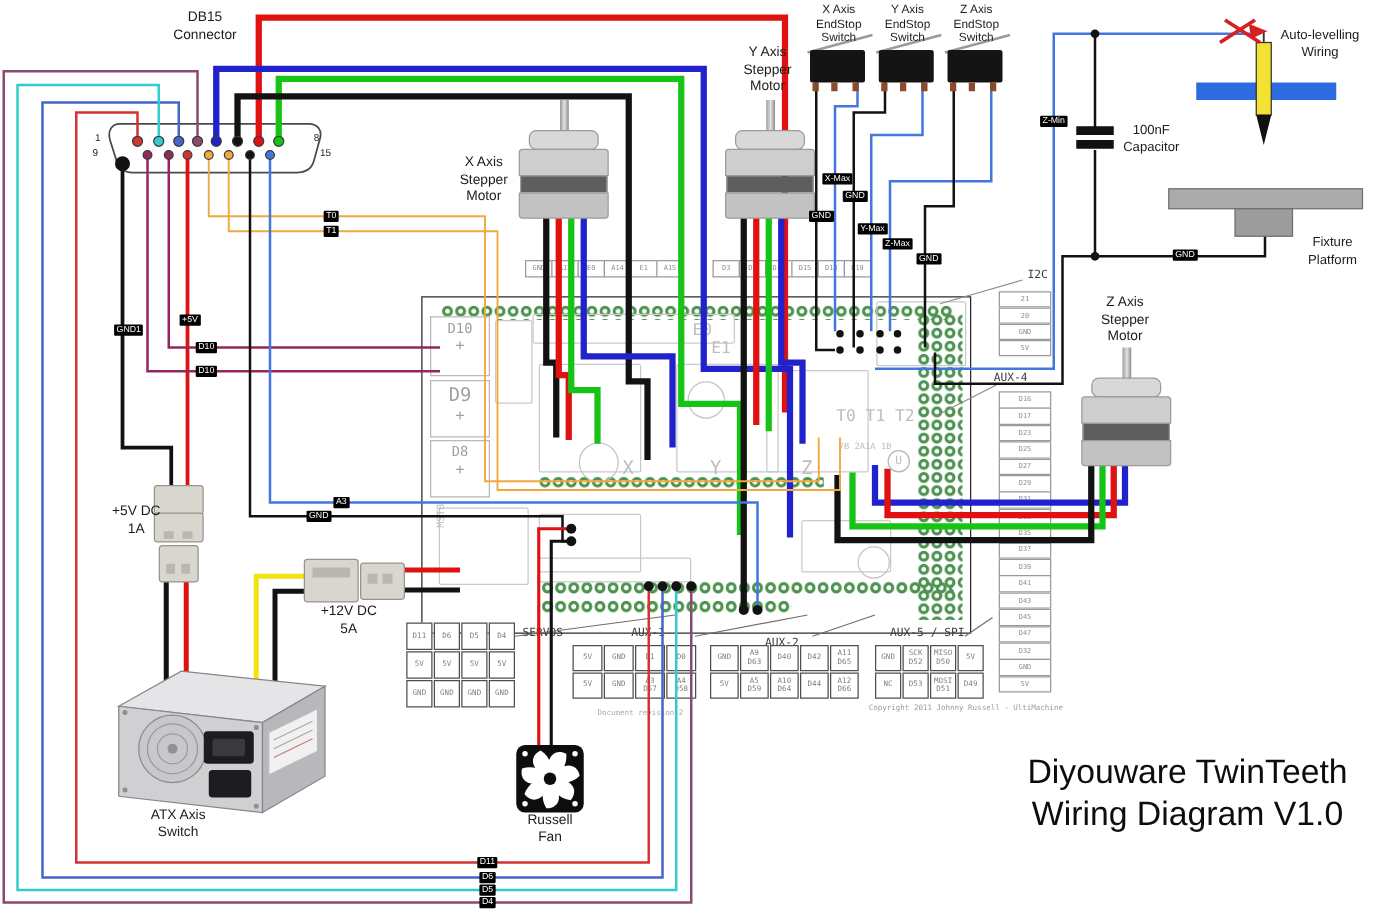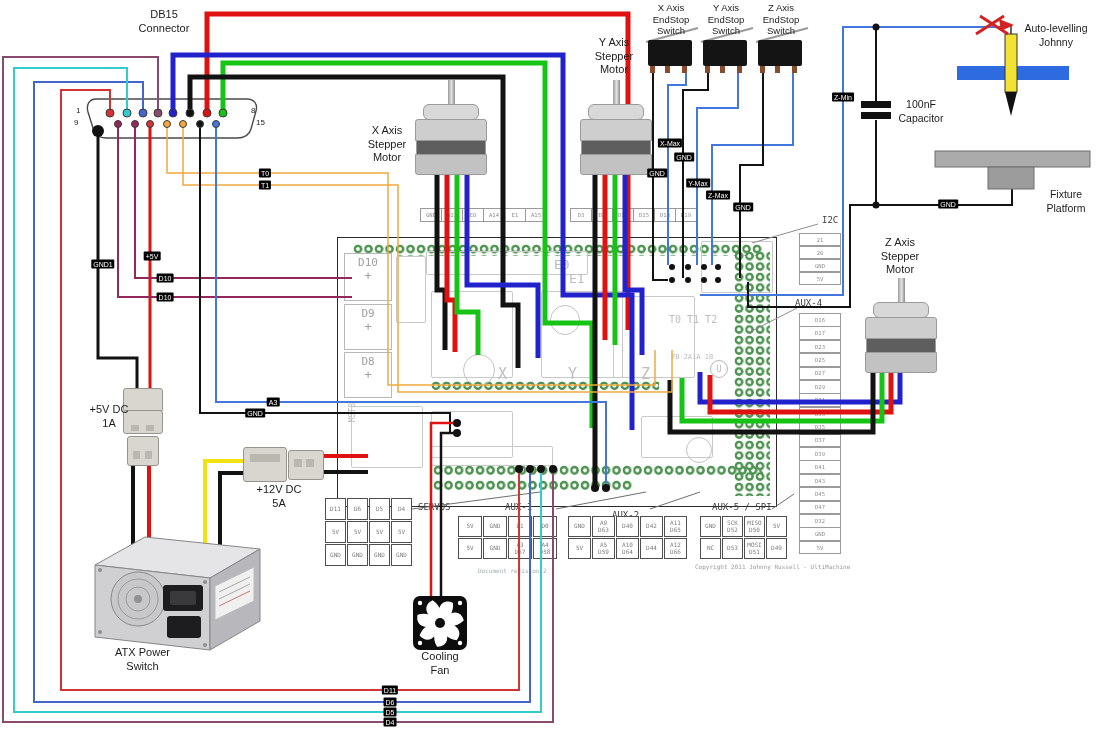--- a/index.html
+++ b/index.html
@@ -76,33 +76,33 @@
       <div class="ghost" style="left:363px;top:3px;width:70px;height:50px"></div>
       <div class="ghost" style="left:93px;top:208px;width:120px;height:18px"></div>
       <div class="gcirc" style="left:125px;top:116px;width:30px;height:30px"></div>
       <div class="gcirc" style="left:212px;top:67px;width:28px;height:28px"></div>
       <div class="gcirc" style="left:348px;top:199px;width:24px;height:24px"></div>
       <div class="dblock" style="left:6px;top:15px;width:46px;height:46px">
         <div style="font-size:11px;padding-top:2px">D10</div>
         <div style="font-size:12px">+</div>
       </div>
       <div class="dblock" style="left:6px;top:66px;width:46px;height:44px">
-        <div style="font-size:11px;padding-top:2px">D9</div>
+        <div style="font-size:15px;padding-top:2px">D9</div>
         <div style="font-size:12px">+</div>
       </div>
       <div class="dblock" style="left:6px;top:114px;width:46px;height:44px">
         <div style="font-size:11px;padding-top:2px">D8</div>
         <div style="font-size:12px">+</div>
       </div>
       <div class="silk" style="left:216px;top:19px;font-size:13px">E0</div>
       <div class="silk" style="left:231px;top:33px;font-size:13px">E1</div>
       <div class="silk" style="left:160px;top:127px;font-size:15px">X</div>
       <div class="silk" style="left:230px;top:127px;font-size:15px">Y</div>
       <div class="silk" style="left:303px;top:127px;font-size:15px">Z</div>
-      <div class="silk" style="left:331px;top:76px;font-size:10px">T0 T1 T2</div>
+      <div class="silk" style="left:331px;top:88px;font-size:13px">T0 T1 T2</div>
       <div class="silk" style="left:333px;top:115px;font-size:7px">7B 2A1A 1B</div>
       <div class="silk" style="left:10px;top:165px;font-size:8px;writing-mode:vertical-rl;transform:rotate(180deg)">MSTB</div>
       <div class="silk" style="left:372px;top:122px;width:16px;height:16px;border:1.5px solid #b8b8b8;border-radius:50%;text-align:center;line-height:16px;font-size:9px">U</div>
     </div>
 
     <div class="blabel" style="left:822px;top:215px">I2C</div>
     <div class="blabel" style="left:795px;top:298px">AUX-4</div>
     <div class="blabel" style="left:418px;top:502px">SERVOS</div>
     <div class="blabel" style="left:505px;top:502px">AUX-1</div>
     <div class="blabel" style="left:612px;top:510px">AUX-2</div>
@@ -492,42 +492,44 @@
       <div>EndStop</div>
       <div>Switch</div>
     </div>
     <div class="clabel small" style="left:744px;top:2px;width:74px">
       <div>Z Axis</div>
       <div>EndStop</div>
       <div>Switch</div>
     </div>
     <div class="clabel" style="left:1012px;top:22px;width:88px;font-size:10.5px">
       <div>Auto-levelling</div>
-      <div>Johnny</div>
+      <div>Wiring</div>
     </div>
     <div class="clabel" style="left:890px;top:98px;width:62px;font-size:10.5px">
       <div>100nF</div>
       <div>Capacitor</div>
     </div>
     <div class="clabel" style="left:1030px;top:188px;width:72px;font-size:10.5px">
       <div>Fixture</div>
       <div>Platform</div>
     </div>
     <div class="clabel" style="left:80px;top:403px;width:58px">
       <div>+5V DC</div>
       <div>1A</div>
     </div>
     <div class="clabel" style="left:247px;top:483px;width:64px">
       <div>+12V DC</div>
       <div>5A</div>
     </div>
     <div class="clabel" style="left:95px;top:646px;width:95px">
-      <div>ATX Power</div>
+      <div>ATX Axis</div>
       <div>Switch</div>
     </div>
     <div class="clabel" style="left:405px;top:650px;width:70px">
-      <div>Cooling</div>
+      <div>Russell</div>
       <div>Fan</div>
     </div>
     <div class="title">
+      <div>Diyouware TwinTeeth</div>
+      <div>Wiring Diagram V1.0</div>
     </div>
   </div>
 </div>
 
 </body></html>

